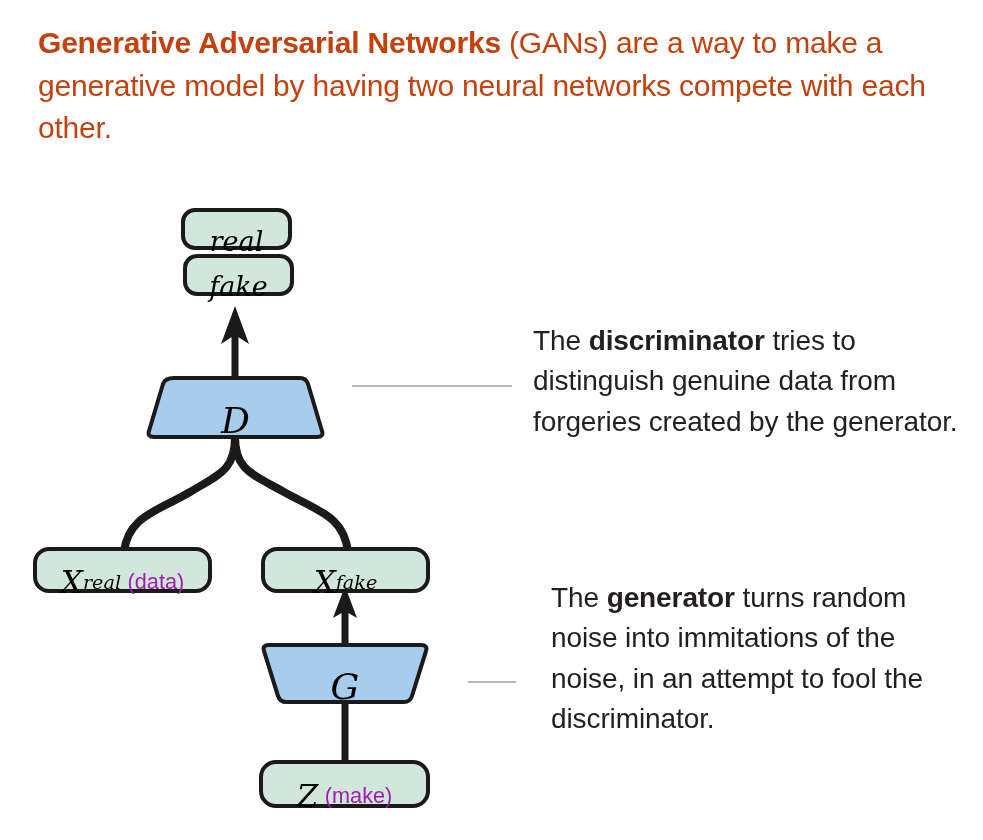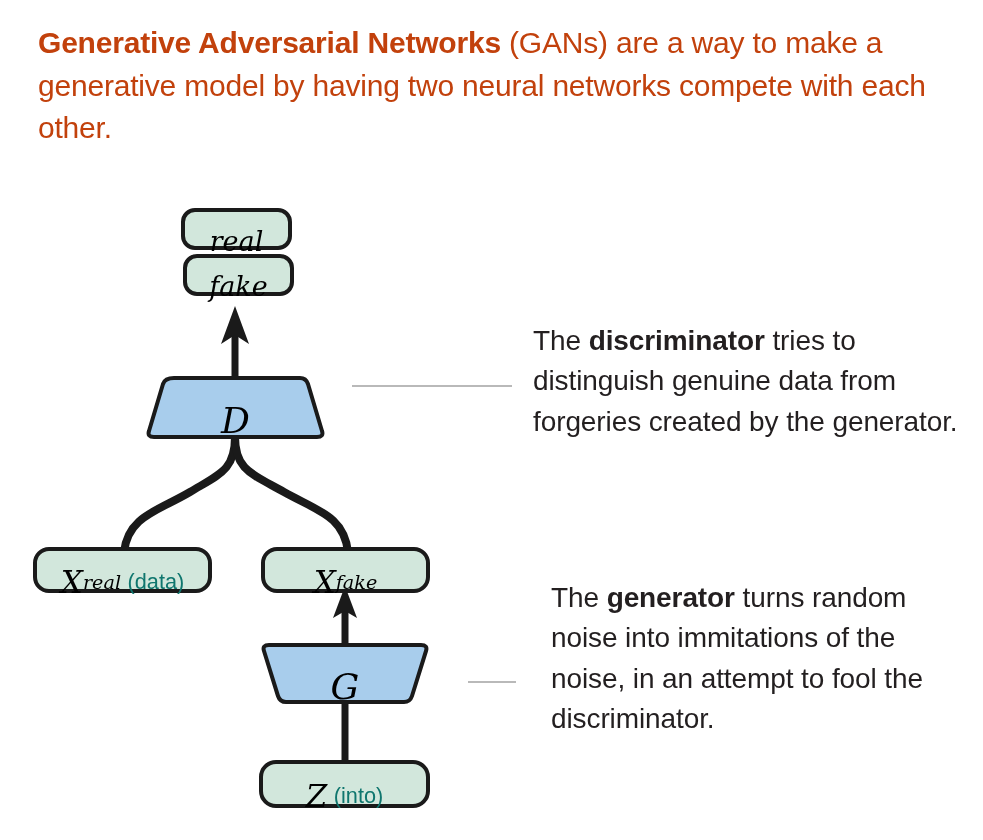--- a/index.html
+++ b/index.html
@@ -79,21 +79,21 @@
     font-style: italic;
     font-size: 0.62em;
     vertical-align: -0.28em;
     letter-spacing: 0px;
   }
   .paren {
     font-family: "Liberation Sans", sans-serif;
     font-style: normal;
     font-size: 0.70em;
     margin-left: 0.30em;
-    color: #0f766e;
+    color: #a21caf;
   }
 </style>
 </head>
 <body>
 
 <div id="intro"><span class="b">Generative Adversarial Networks</span><span> (GANs) are a way to make a generative model by having two neural networks compete with each other.</span></div>
 
 <svg id="diagram" viewBox="0 0 983 840" xmlns="http://www.w3.org/2000/svg">
 
   <line x1="352" y1="386" x2="512" y2="386" stroke="#b9b9b9" stroke-width="2"></line>
@@ -139,18 +139,18 @@
 
 <div class="node-label" style="left:263px; top:549px; width:165px; height:42px; font-size:31px;">
   <span class="math">X</span>
     <span class="sub">fake</span>
 </div>
 
 <div class="node-label math" style="left:262px; top:646px; width:166px; height:56px; font-size:36px;">G</div>
 
 <div class="node-label" style="left:261px; top:762px; width:167px; height:44px; font-size:31px;">
   <span class="math">Z</span>
-    <span class="paren">(into)</span>
+    <span class="paren">(make)</span>
 </div>
 
 <div class="note" id="note-disc"><span>The </span><span class="b">discriminator</span><span> tries to distinguish genuine data from forgeries created by the generator.</span></div>
 
 <div class="note" id="note-gen"><span>The </span><span class="b">generator</span><span> turns random noise into immitations of the noise, in an attempt to fool the discriminator.</span></div>
 
 </body></html>

